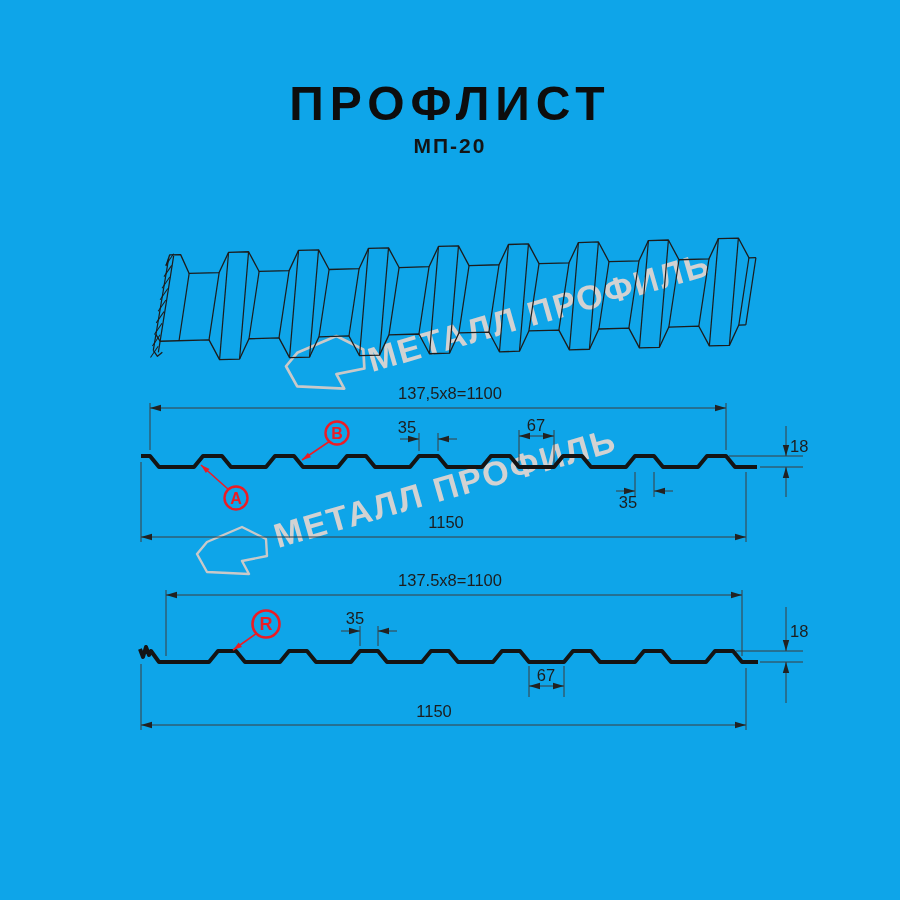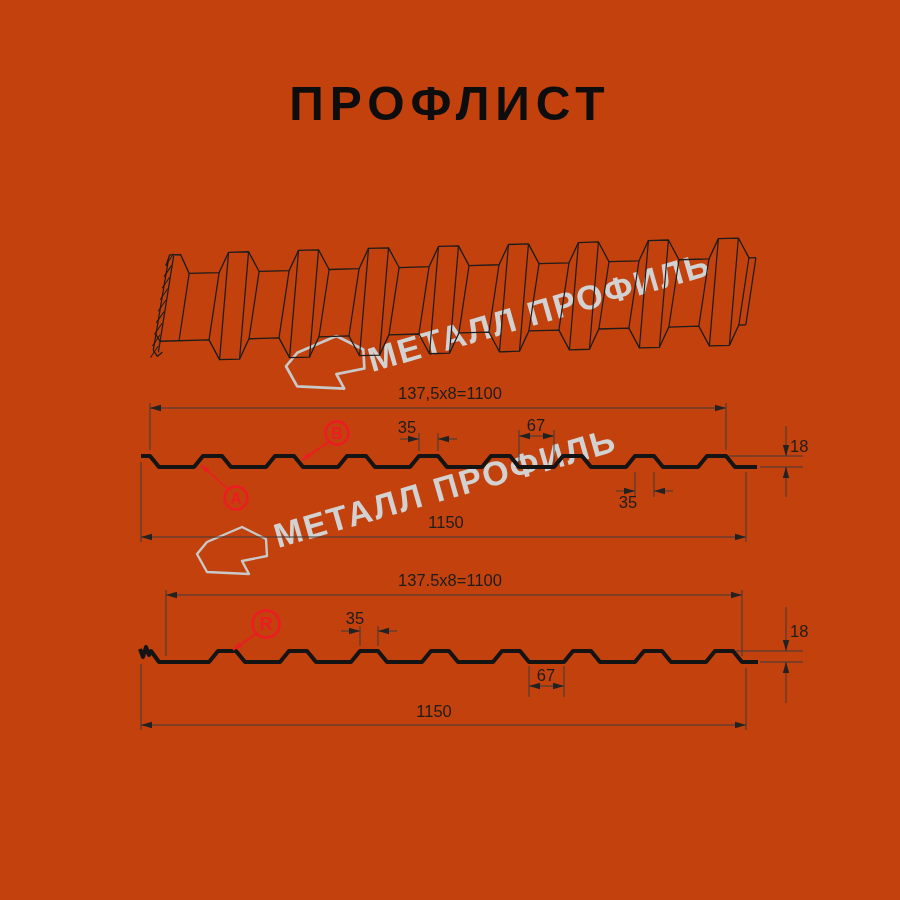--- a/index.html
+++ b/index.html
@@ -1,16 +1,16 @@
 <!DOCTYPE html>
 <html><head>
 <meta charset="utf-8">
 <style>
   html,body{margin:0;padding:0;background:#ffffff;}
-  #page{position:relative;width:900px;height:900px;background:#c2410c;overflow:hidden;
+  #page{position:relative;width:900px;height:900px;background:#0ea5e9;overflow:hidden;
         font-family:"Liberation Sans",sans-serif;}
   .title{position:absolute;left:0;top:76px;width:900px;text-align:center;
          font-size:48px;font-weight:bold;letter-spacing:6px;color:#0d0d0d;}
   .subtitle{position:absolute;left:0;top:134px;width:900px;text-align:center;
          font-size:21px;font-weight:bold;letter-spacing:2px;color:#141414;}
   .footer{position:absolute;left:0;top:814px;width:900px;text-align:center;
          font-size:22px;font-weight:bold;letter-spacing:1.2px;color:#1c1c1c;}
   svg{position:absolute;left:0;top:0;}
   svg text{font-family:"Liberation Sans",sans-serif;}
   .dim{font-size:16.5px;fill:#1d1d1d;text-anchor:middle;}
@@ -18,20 +18,21 @@
   .lbl{font-size:16px;font-weight:bold;fill:#ed1c24;text-anchor:middle;}
   .lblR{font-size:18px;font-weight:bold;fill:#ed1c24;text-anchor:middle;}
   .wm{font-size:34px;font-weight:bold;letter-spacing:2px;fill:#d2d2d2;}
 </style>
 </head>
 <body>
 
 <div id="page">
 
   <div class="title">ПРОФЛИСТ</div>
+  <div class="subtitle">МП-20</div>
 
   <svg width="900" height="900" viewBox="0 0 900 900">
 
     <g>
       <path d="M10,15 L45,0 L69,12 L70,29 L45,34 L52,47 L10,45 L0,27 Z" transform="translate(286,336) scale(1.12)" fill="none" stroke="#c9c9c9" stroke-width="2.4" stroke-linejoin="round"></path>
       <text class="wm" transform="translate(372,372) rotate(-16)">МЕТАЛЛ ПРОФИЛЬ</text>
     </g>
 
     <g>
       <path d="M10,15 L45,0 L69,12 L70,29 L45,34 L52,47 L10,45 L0,27 Z" transform="translate(197,527)" fill="none" stroke="#c9c9c9" stroke-width="2.4" stroke-linejoin="round"></path>

